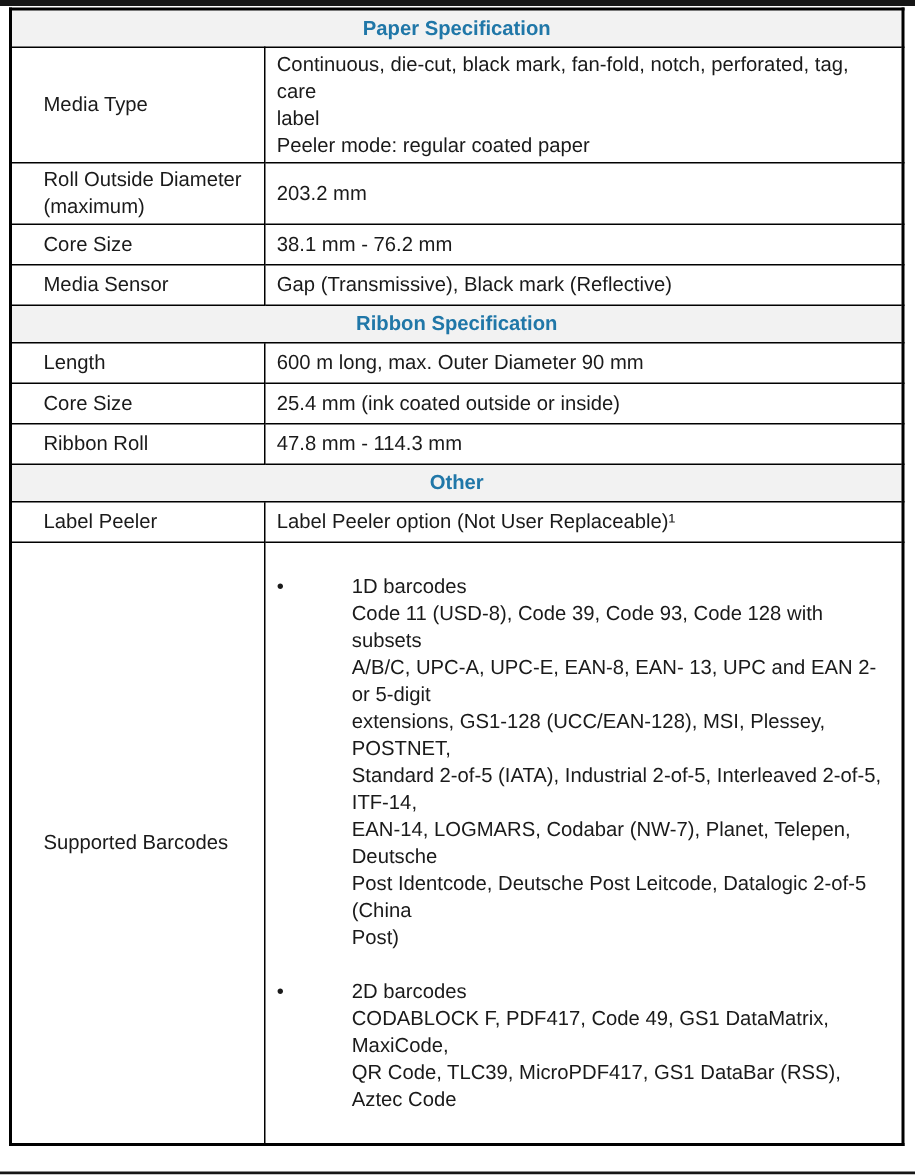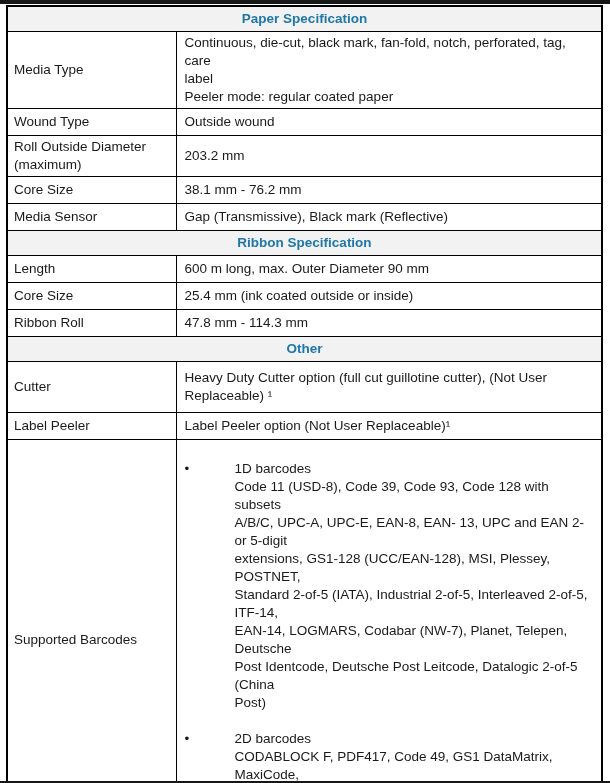--- a/index.html
+++ b/index.html
@@ -17,21 +17,21 @@
     background:#fff; color:#1a1a1a; font-size:13.5px;
     border:2px solid #000;
   }
   table.spec td { border:1px solid #000; vertical-align:middle; }
 
   tr.sec td {
     background:#f2f2f2; text-align:center; font-weight:bold;
     color:#2077a8; height:20px; line-height:16px; padding:2px 4px;
   }
   td.label {
-    padding:2px 4px 2px 6px; line-height:18px; white-space:pre-line;
+    padding:2px 4px 2px 21px; line-height:18px; white-space:pre-line;
   }
   td.value {
     padding:2px 6px 2px 8px; line-height:18px; white-space:pre-line;
   }
   .lg { line-height:22.5px; }
   .bi { display:flex; align-items:flex-start; }
   .dot { width:13px; flex:none; }
   .bt { flex:1; white-space:pre-line;margin-left:37px; }
 </style>
 </head>
@@ -48,24 +48,20 @@
 
     <tbody>
         <tr class="sec">
       <td colspan="2">Paper Specification</td>
     </tr>
     <tr>
       <td class="label" style="height:56px">Media Type</td>
       <td class="value">Continuous, die-cut, black mark, fan-fold, notch, perforated, tag, care
 label
 Peeler mode: regular coated paper</td>
-    </tr>
-    <tr>
-      <td class="label" style="height:22px">Wound Type</td>
-      <td class="value">Outside wound</td>
     </tr>
     <tr>
       <td class="label" style="height:35px">Roll Outside Diameter
 (maximum)</td>
       <td class="value">203.2 mm</td>
     </tr>
     <tr>
       <td class="label" style="height:22px">Core Size</td>
       <td class="value">38.1 mm - 76.2 mm</td>
     </tr>
@@ -87,25 +83,20 @@
     </tr>
     <tr>
       <td class="label" style="height:22px">Ribbon Roll</td>
       <td class="value">47.8 mm - 114.3 mm</td>
     </tr>
 
     <tr class="sec">
       <td colspan="2">Other</td>
     </tr>
     <tr>
-      <td class="label" style="height:46px">Cutter</td>
-      <td class="value lg">Heavy Duty Cutter option (full cut guillotine cutter), (Not User
-Replaceable) ¹</td>
-    </tr>
-    <tr>
       <td class="label" style="height:22px">Label Peeler</td>
       <td class="value lg">Label Peeler option (Not User Replaceable)¹</td>
     </tr>
     <tr>
       <td class="label" style="height:250px">Supported Barcodes</td>
       <td class="value lg">
         <div class="bi">
           <span class="dot">•</span>
           <span class="bt">1D barcodes
 Code 11 (USD-8), Code 39, Code 93, Code 128 with subsets

